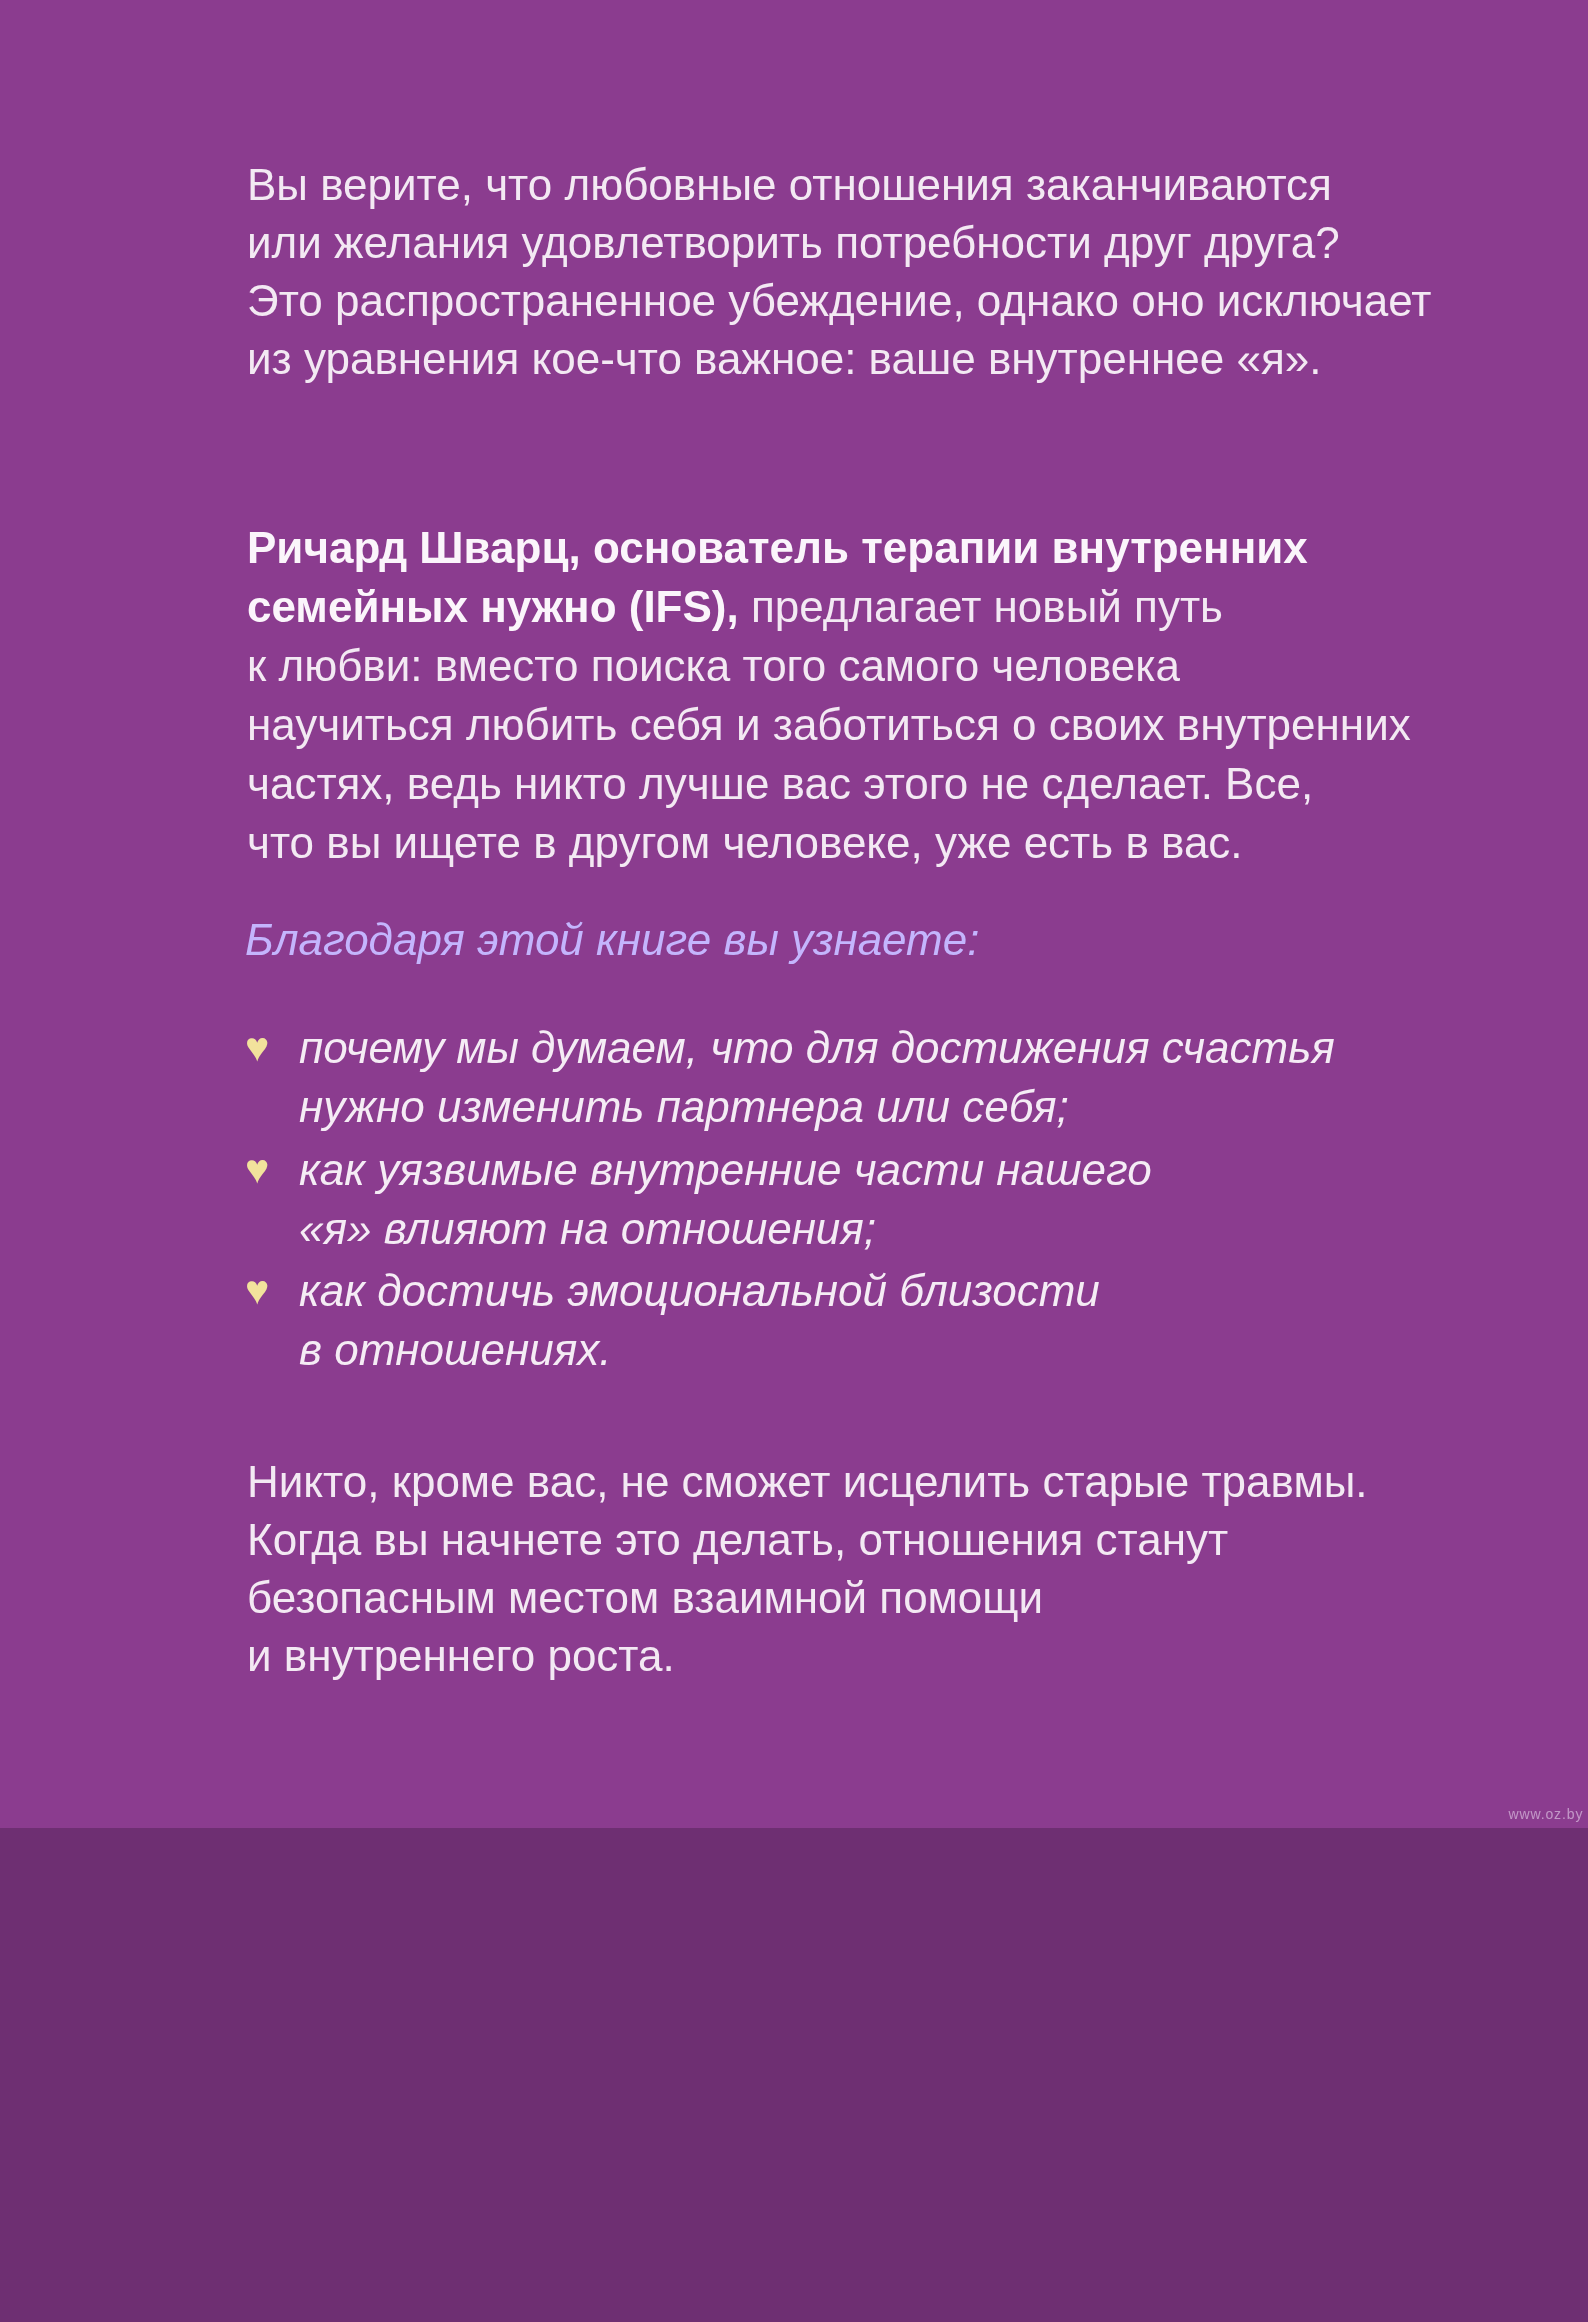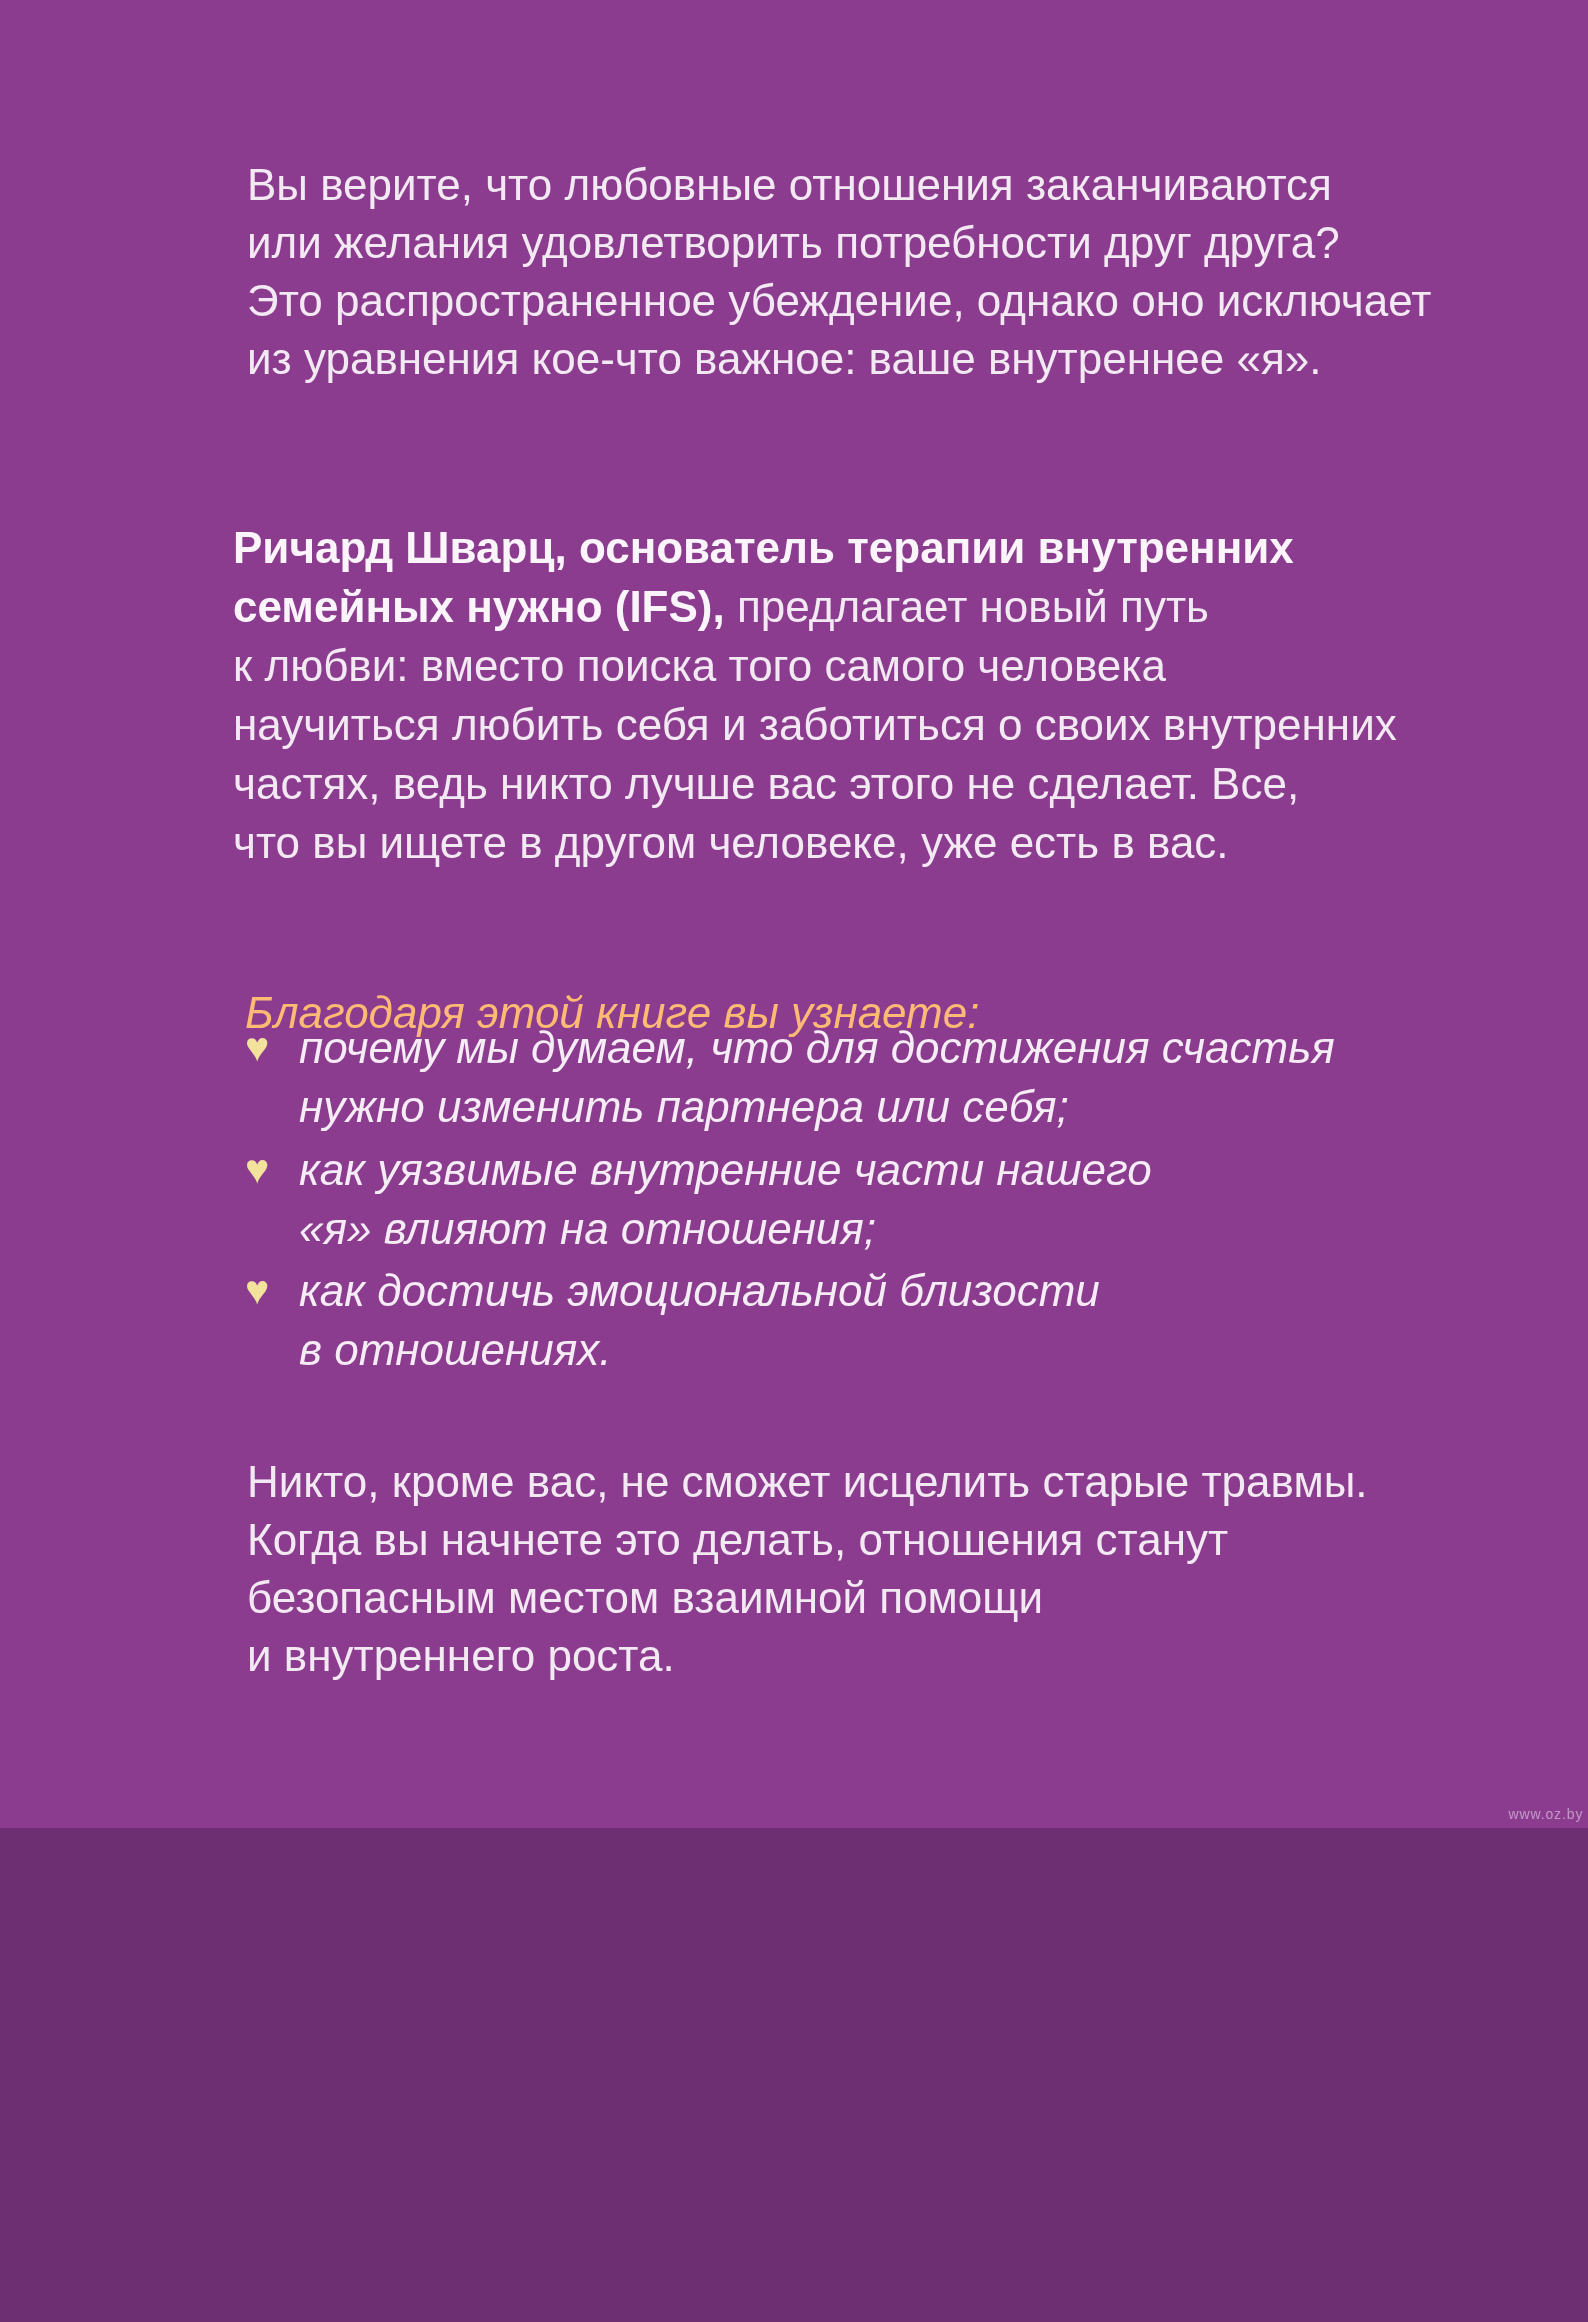--- a/index.html
+++ b/index.html
@@ -6,26 +6,26 @@
   .page{
     position:relative;
     width:1589px;height:1828px;
     background:#8b3c8f;
     overflow:hidden;
     font-family:"Liberation Sans", sans-serif;
     color:#f3e9f3;
   }
   .textline{white-space:nowrap;}
   .para{position:absolute;left:247px;font-size:44px;line-height:58px;}
-  .para-author{position:absolute;left:233px;font-size:44px;line-height:59px;}
+  .para-author{position:absolute;left:247px;font-size:44px;line-height:59px;}
   .para-author b{color:#fbf5fb;font-weight:bold;}
   .benefits-heading{
-    position:absolute;left:245px;top:984px;
+    position:absolute;left:245px;top:911px;
     font-size:44px;line-height:58px;font-style:italic;
-    color:#fdba74;white-space:nowrap;
+    color:#c4b5fd;white-space:nowrap;
   }
   .benefits-list{
     position:absolute;left:247px;top:1018px;
     margin:0;padding:0;list-style:none;
     font-size:44px;line-height:59px;font-style:italic;color:#f5ecf5;
   }
   .benefits-list li{position:relative;padding-left:52px;margin:0 0 3.7px 0;}
   .heart{
     position:absolute;left:-1.9px;top:0px;
     font-size:41px;line-height:59px;color:#f2e29c;font-style:normal;

